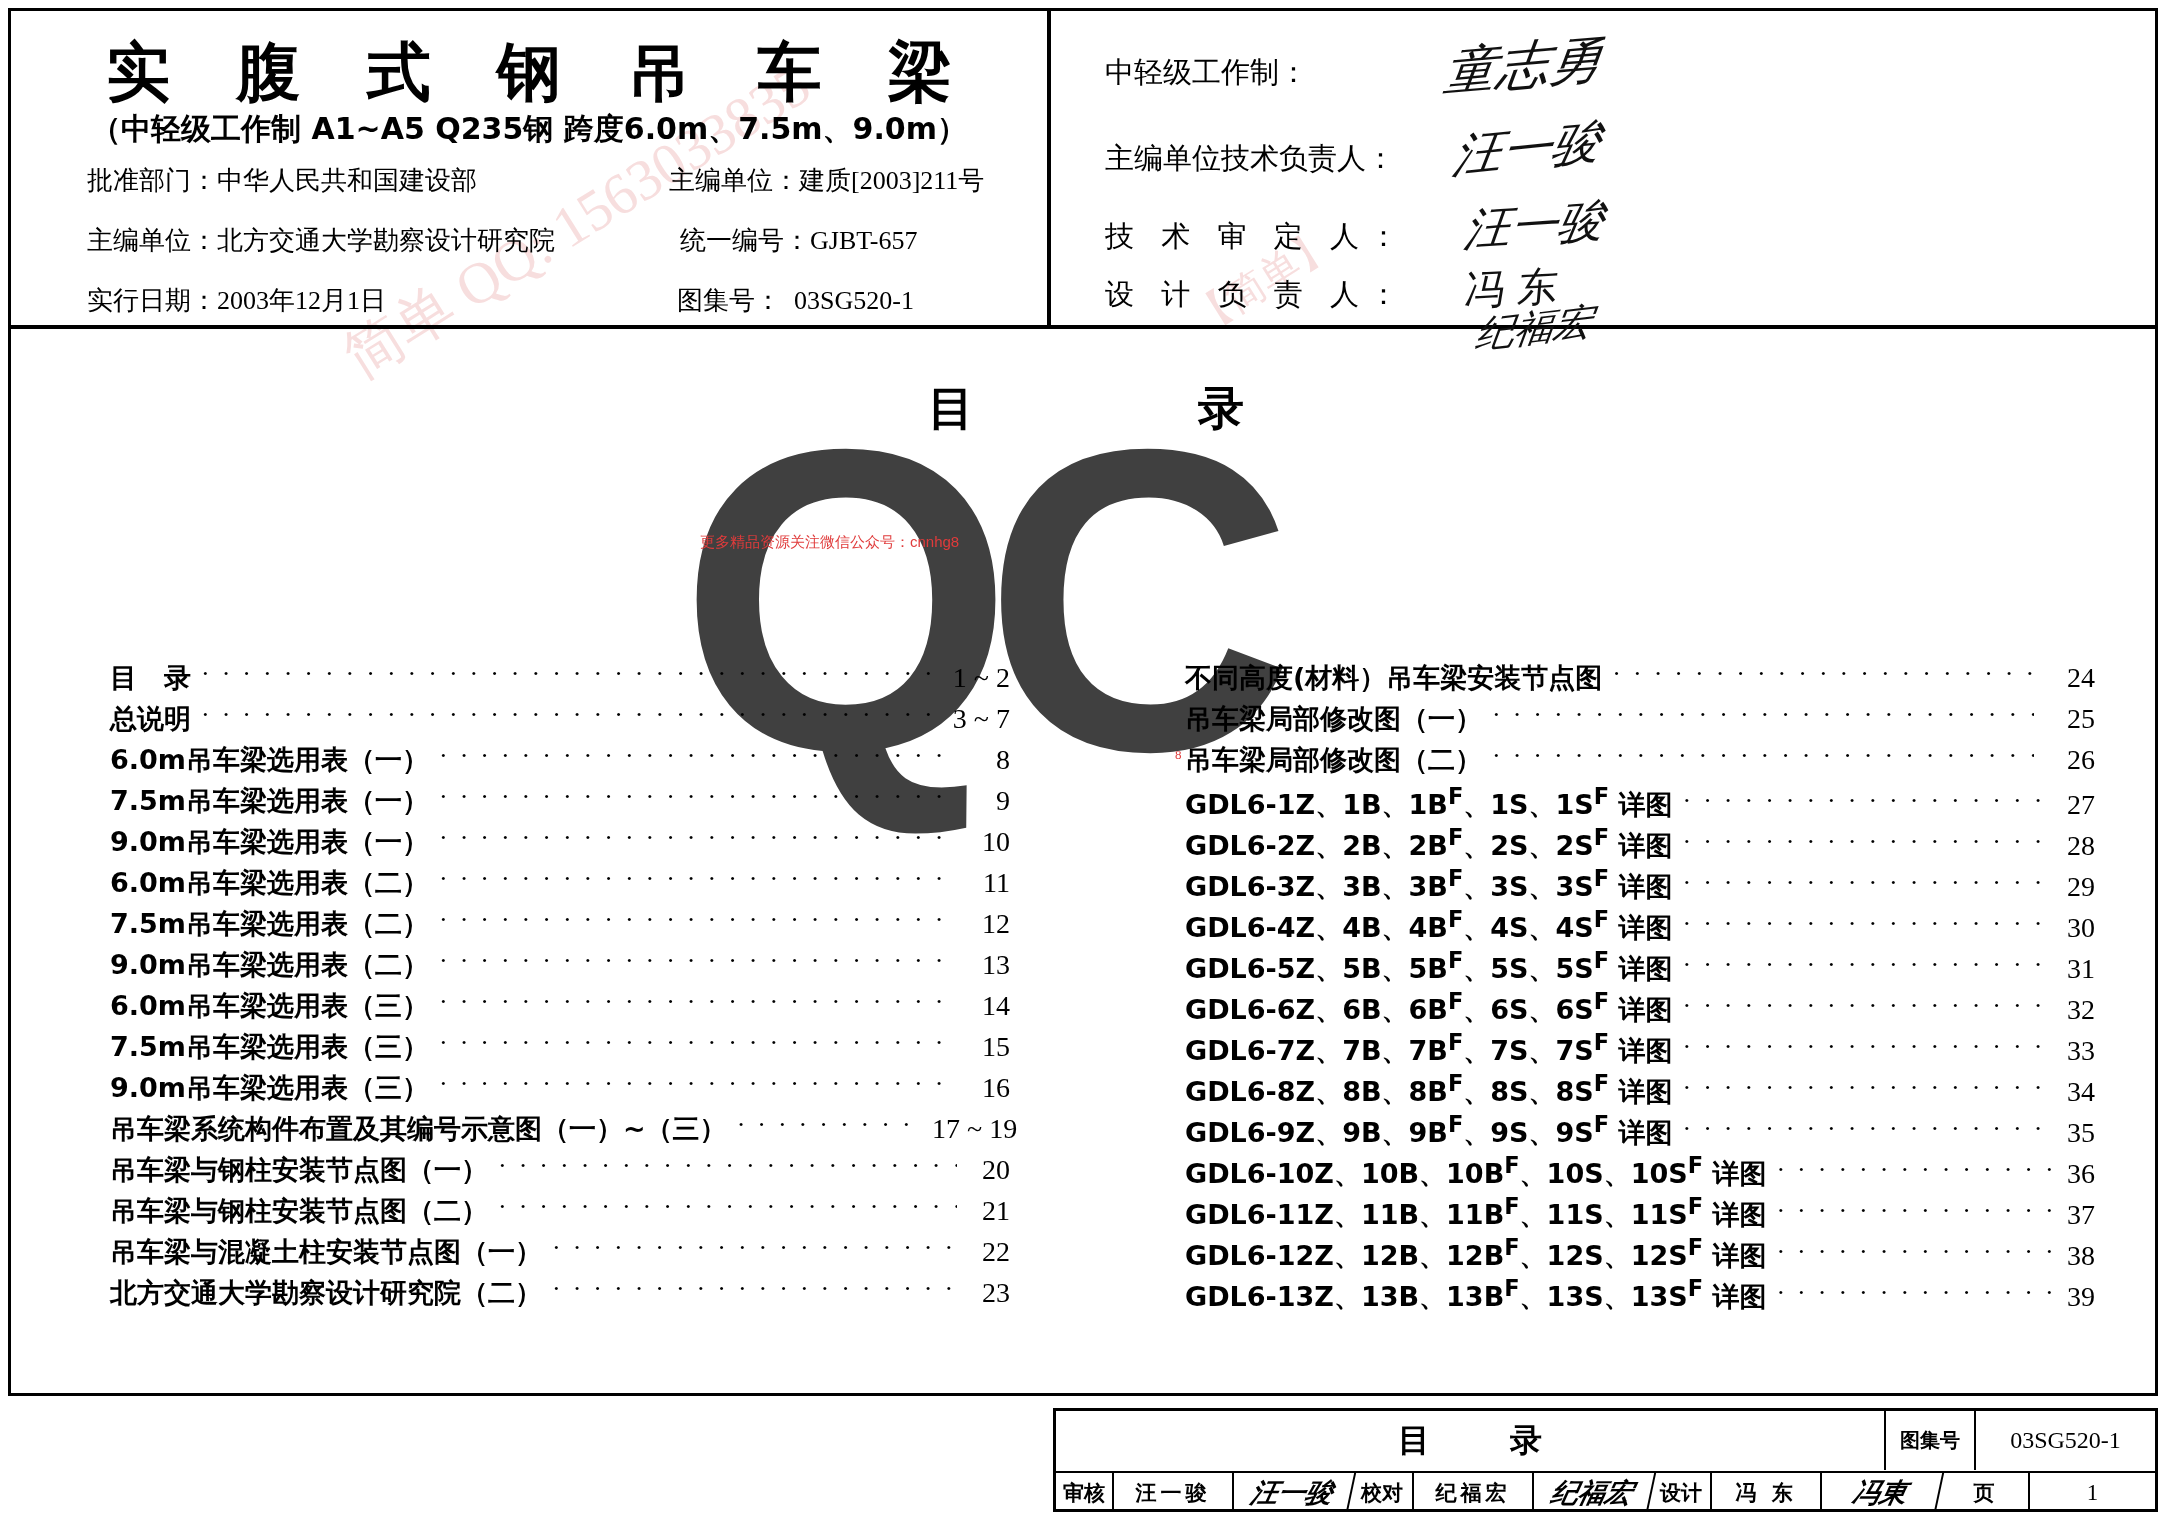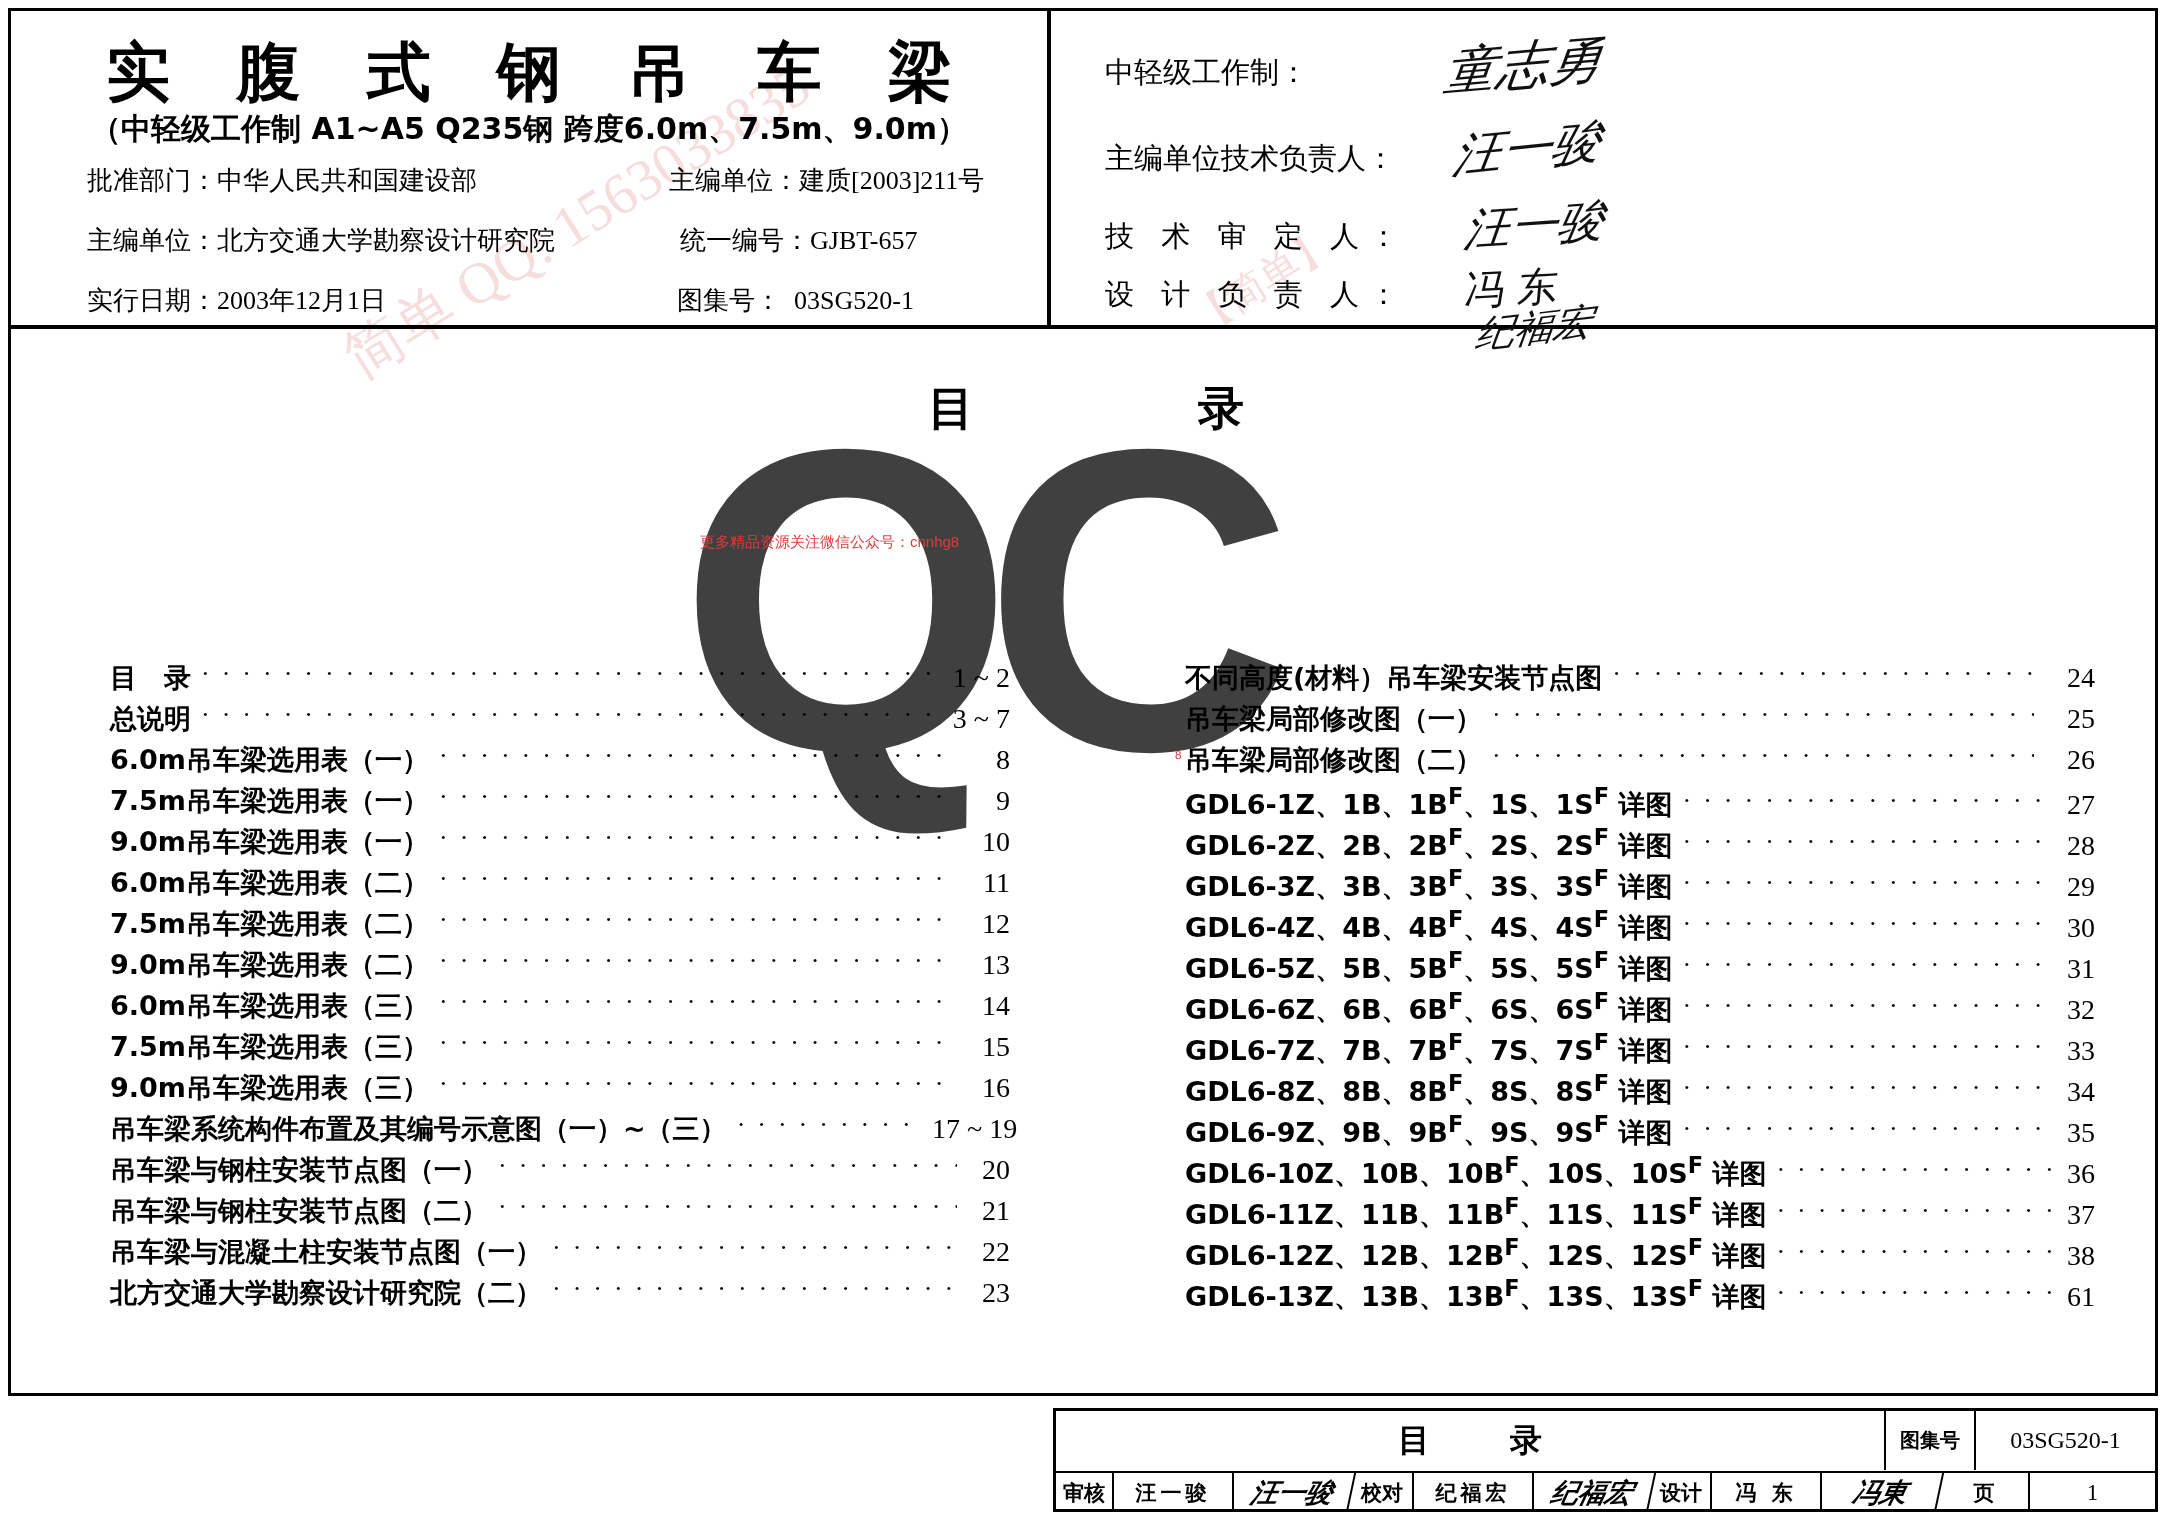--- a/index.html
+++ b/index.html
@@ -381,21 +381,21 @@
           <span class="pg">37</span>
         </div>
         <div class="toc-item">
           <span class="label">GDL6-12Z、12B、12B<sup>F</sup>、12S、12S<sup>F</sup> 详图</span>
           <span class="dots">········································</span>
           <span class="pg">38</span>
         </div>
         <div class="toc-item">
           <span class="label">GDL6-13Z、13B、13B<sup>F</sup>、13S、13S<sup>F</sup> 详图</span>
           <span class="dots">········································</span>
-          <span class="pg">61</span>
+          <span class="pg">39</span>
         </div>
       </div>
   </div>
 
   <div class="btm-rule"></div>
 
   <div class="tblock">
     <div class="tb-top">
       <div class="tb-name">目　录</div>
       <div class="tb-atlas-lab">图集号</div>

